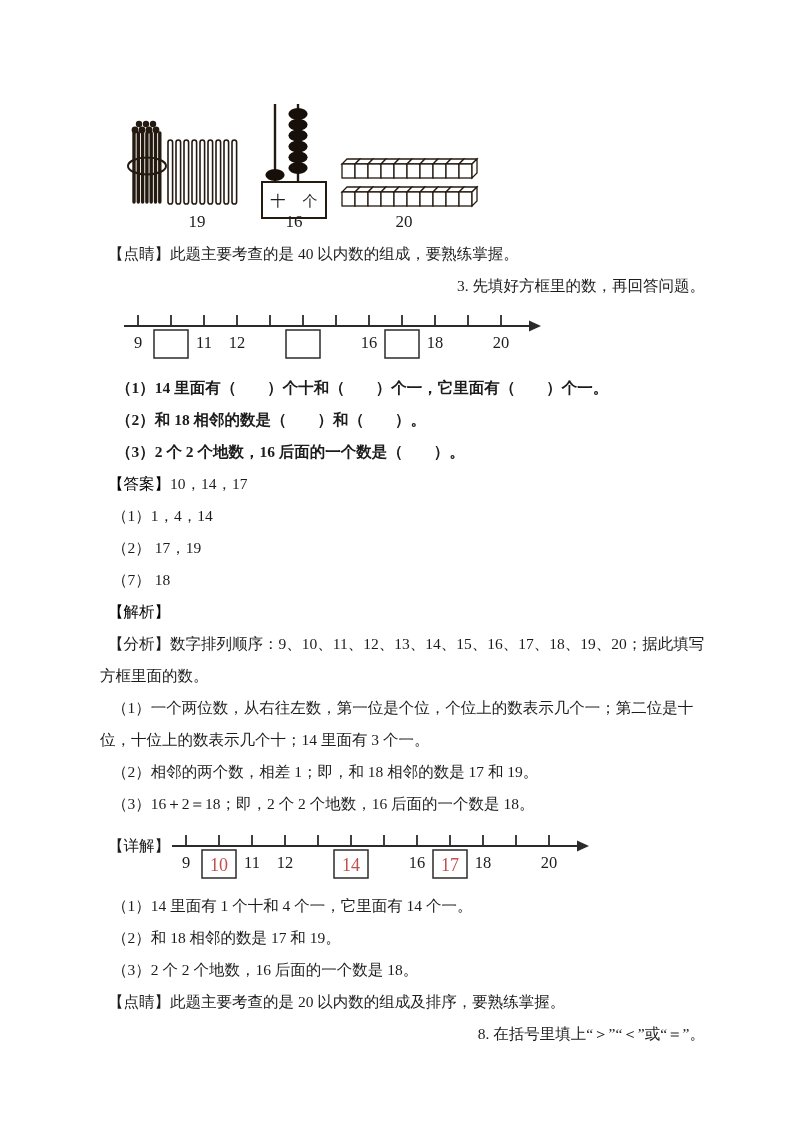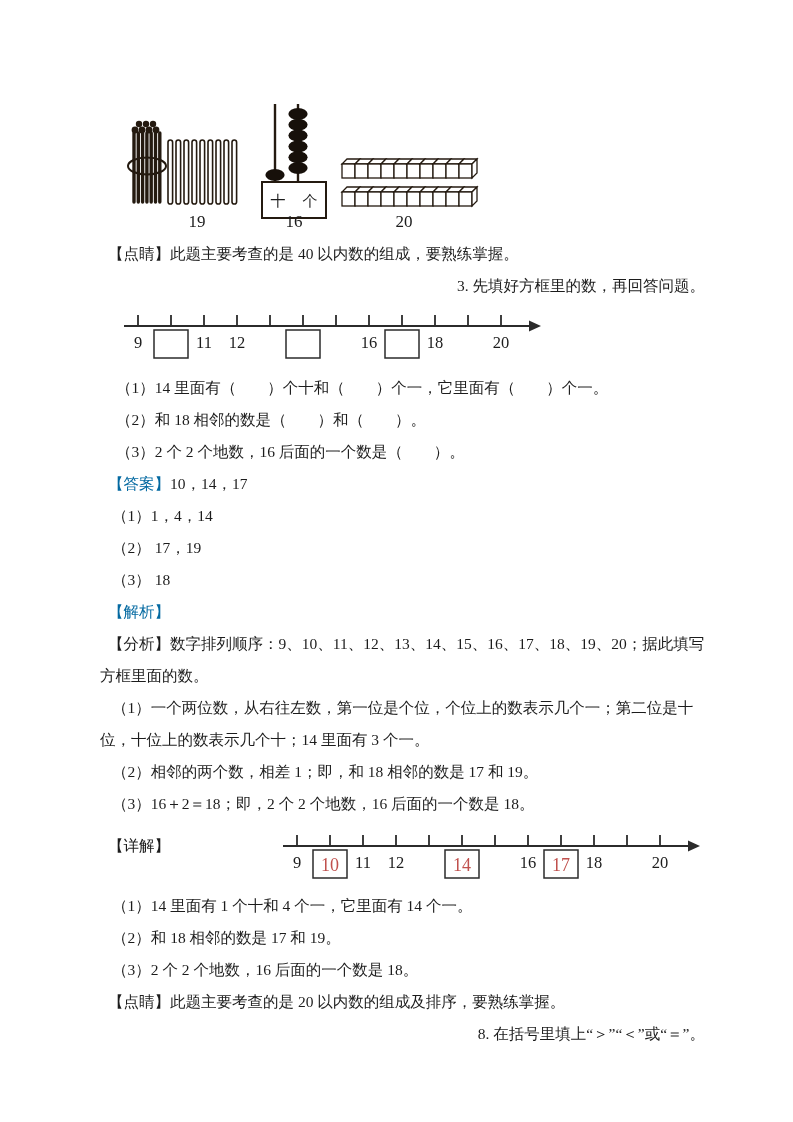--- a/index.html
+++ b/index.html
@@ -3,26 +3,26 @@
 <meta charset="utf-8">
 <style>
   html,body{margin:0;padding:0;background:#ffffff;}
   body{width:793px;height:1122px;font-family:"Liberation Serif","DejaVu Serif",serif;color:#1c1c1c;}
   .page{position:relative;width:793px;height:1122px;overflow:hidden;background:#ffffff;}
   .content{padding:96px 88px 0 100px;font-size:15.5px;line-height:32px;}
   p{margin:0;}
   .ti4{text-indent:4px;text-align:right;}
   .ti8{text-indent:8px;}
   .ti12{text-indent:12px;}
-  .ti16{text-indent:16px;}
-  .blue{color:#0369a1;}
+  .ti16{text-indent:16px;font-weight:bold;}
+  .blue{color:#000000;}
   .illus{height:142px;margin-left:12px;}
   svg{font-family:inherit;display:block;}
   .nlrow{margin:4px 0 6px 22px;height:60px;}
-  .nlrow-detail{display:flex;align-items:flex-start;margin:2px 0 4px 0;height:64px;justify-content:space-between;}
+  .nlrow-detail{display:flex;align-items:flex-start;margin:2px 0 4px 0;height:64px;}
   .dlabel{padding-left:8px;margin-top:14px;line-height:20px;white-space:nowrap;flex:0 0 auto;}
   .nlrow-detail svg{margin-top:4px;}
 </style>
 </head>
 <body>
 
 <div class="page">
   <div class="content">
 
     <div class="illus">
@@ -145,21 +145,21 @@
 
     <p class="ti16">（1）14 里面有（　　）个十和（　　）个一，它里面有（　　）个一。</p>
     <p class="ti16">（2）和 18 相邻的数是（　　）和（　　）。</p>
     <p class="ti16">（3）2 个 2 个地数，16 后面的一个数是（　　）。</p>
 
     <p class="ti8">
       <span class="blue">【答案】</span><span>10，14，17</span>
     </p>
     <p class="ti12">（1）1，4，14</p>
     <p class="ti12">（2） 17，19</p>
-    <p class="ti12">（3） 18</p>
+    <p class="ti12">（7） 18</p>
 
     <p class="ti8 blue">【解析】</p>
 
     <p class="ti8">【分析】数字排列顺序：9、10、11、12、13、14、15、16、17、18、19、20；据此填写方框里面的数。</p>
     <p class="ti12">（1）一个两位数，从右往左数，第一位是个位，个位上的数表示几个一；第二位是十位，十位上的数表示几个十；14 里面有 3 个一。</p>
     <p class="ti12">（2）相邻的两个数，相差 1；即，和 18 相邻的数是 17 和 19。</p>
     <p class="ti12">（3）16＋2＝18；即，2 个 2 个地数，16 后面的一个数是 18。</p>
 
     <div class="nlrow-detail">
       <span class="dlabel">【详解】</span>

